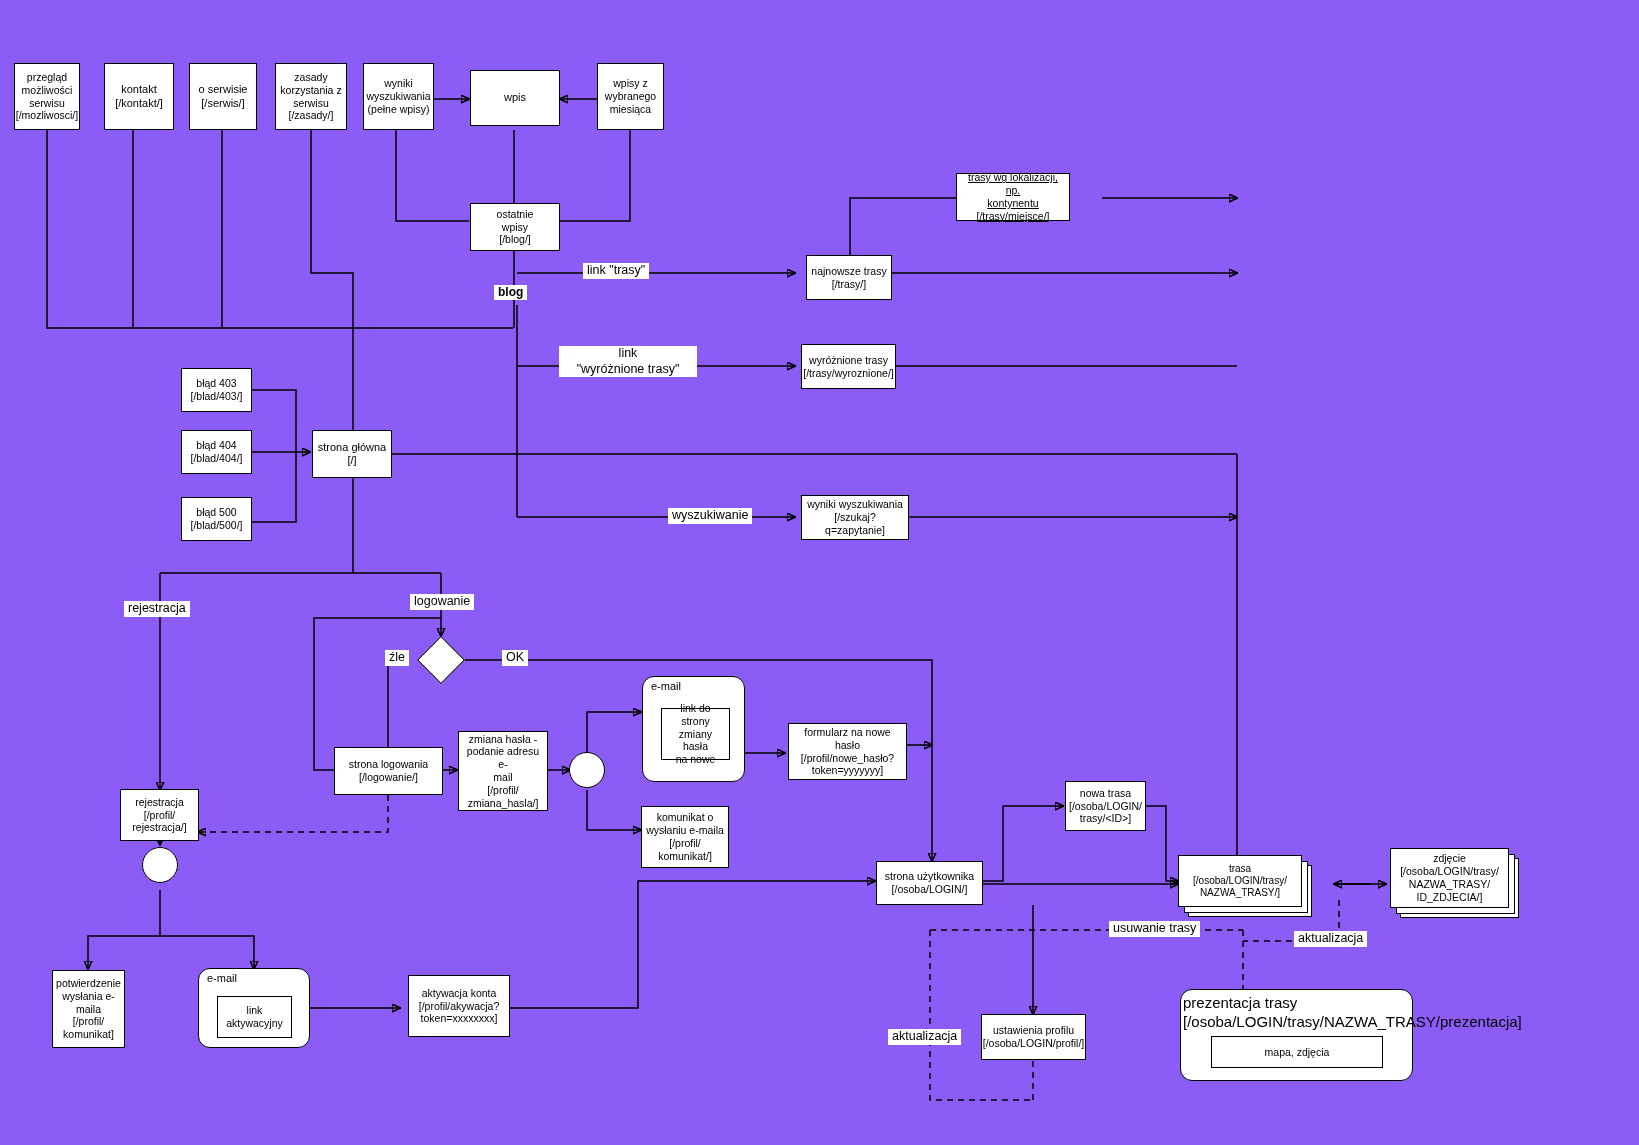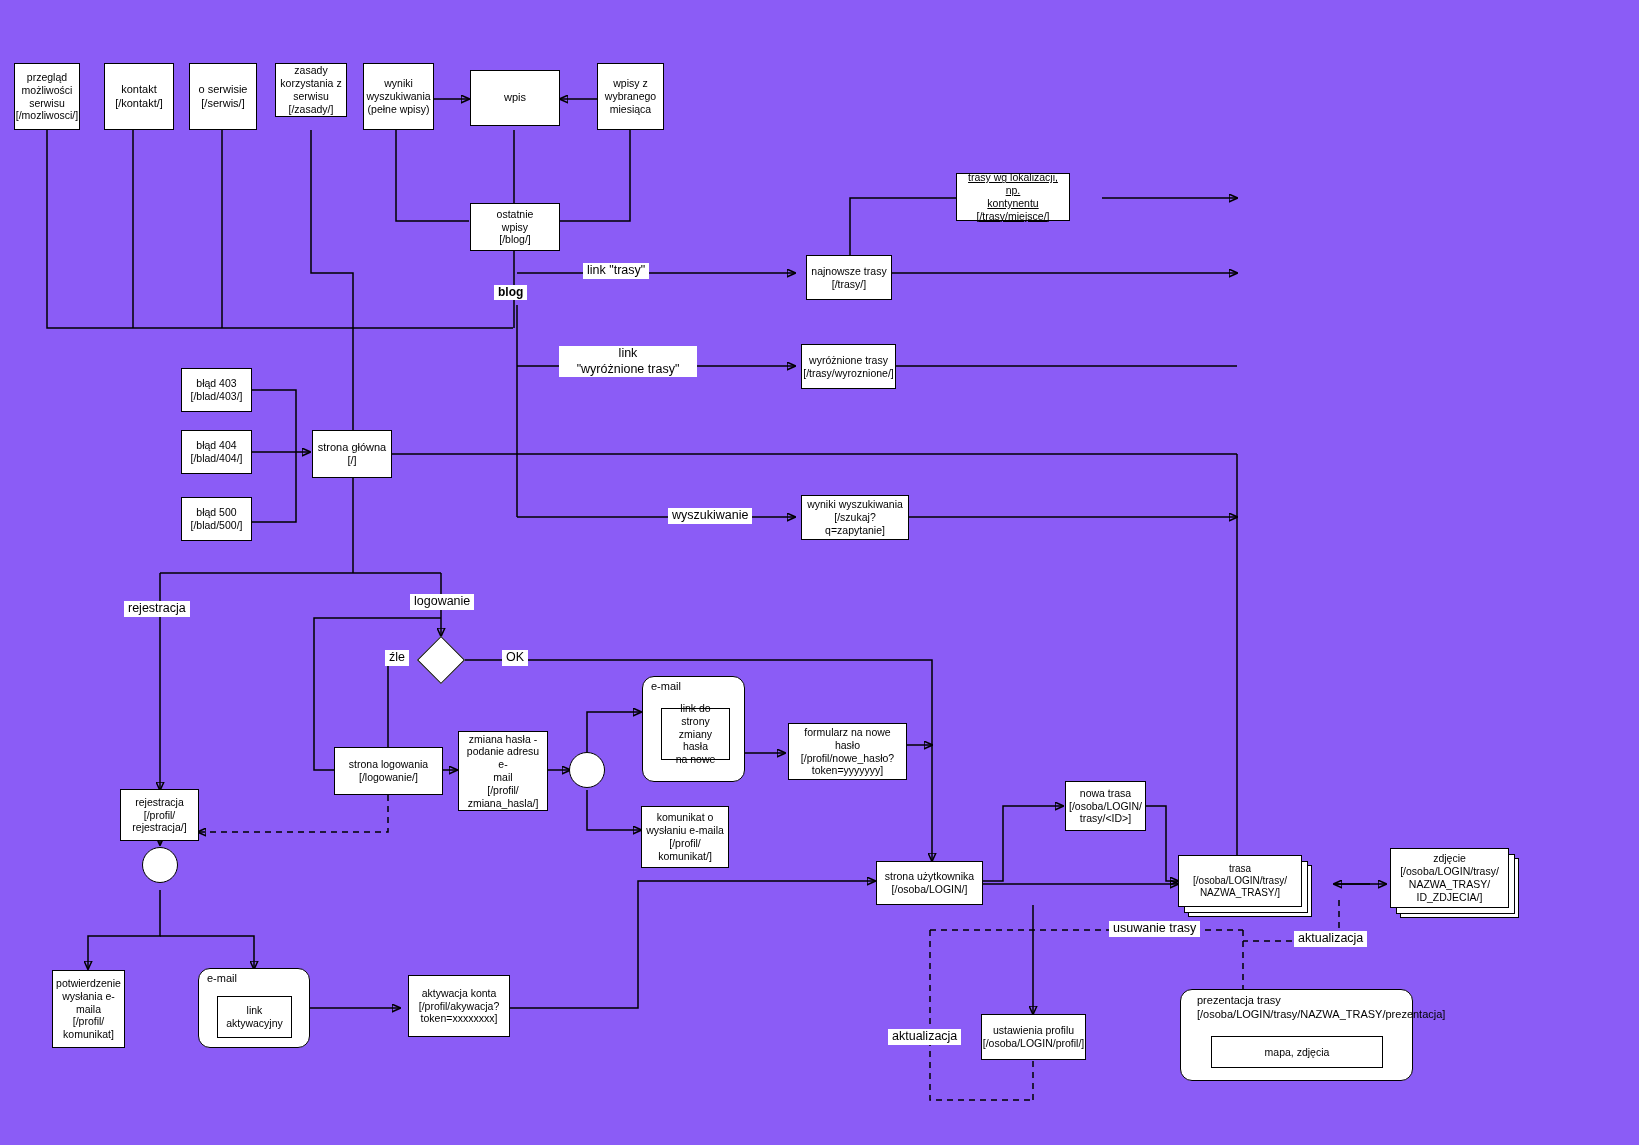--- a/index.html
+++ b/index.html
@@ -212,21 +212,21 @@
 możliwości
 serwisu
 [/mozliwosci/]</div>
 
   <div class="node small" style="left:104px;top:63px;width:70px;height:67px;">kontakt
 [/kontakt/]</div>
 
   <div class="node small" style="left:189px;top:63px;width:68px;height:67px;">o serwisie
 [/serwis/]</div>
 
-  <div class="node tiny" style="left:275px;top:63px;width:72px;height:54px;">zasady
+  <div class="node tiny" style="left:275px;top:63px;width:72px;height:67px;">zasady
 korzystania z
 serwisu
 [/zasady/]</div>
 
   <div class="node tiny" style="left:363px;top:63px;width:71px;height:67px;">wyniki
 wyszukiwania
 (pełne wpisy)</div>
 
   <div class="node small" style="left:470px;top:70px;width:90px;height:56px;">wpis</div>
 
@@ -336,21 +336,21 @@
     <div class="front" style="width:119px;height:60px;font-size:10.5px;">zdjęcie
 [/osoba/LOGIN/trasy/
 NAZWA_TRASY/
 ID_ZDJECIA/]</div>
   </div>
 
   <div class="node tiny" style="left:981px;top:1014px;width:105px;height:46px;">ustawienia profilu
 [/osoba/LOGIN/profil/]</div>
 
   <div class="rbox" style="left:1180px;top:989px;width:233px;height:92px;">
-    <div class="cap" style="font-size:11px;line-height:1.25;white-space:pre-line;left:16px;top:4px;">prezentacja trasy
+    <div class="cap" style="font-size:15px;line-height:1.25;white-space:pre-line;left:2px;top:4px;">prezentacja trasy
 [/osoba/LOGIN/trasy/NAZWA_TRASY/prezentacja]</div>
   </div>
   <div class="node tiny" style="left:1211px;top:1036px;width:172px;height:32px;">mapa, zdjęcia</div>
 
   <div class="elabel sm" style="left:494px;top:285px;">blog</div>
 
   <div class="elabel" style="left:583px;top:263px;">link "trasy"</div>
 
   <div class="elabel" style="left:559px;top:346px;width:130px;">link
 "wyróżnione trasy"</div>

